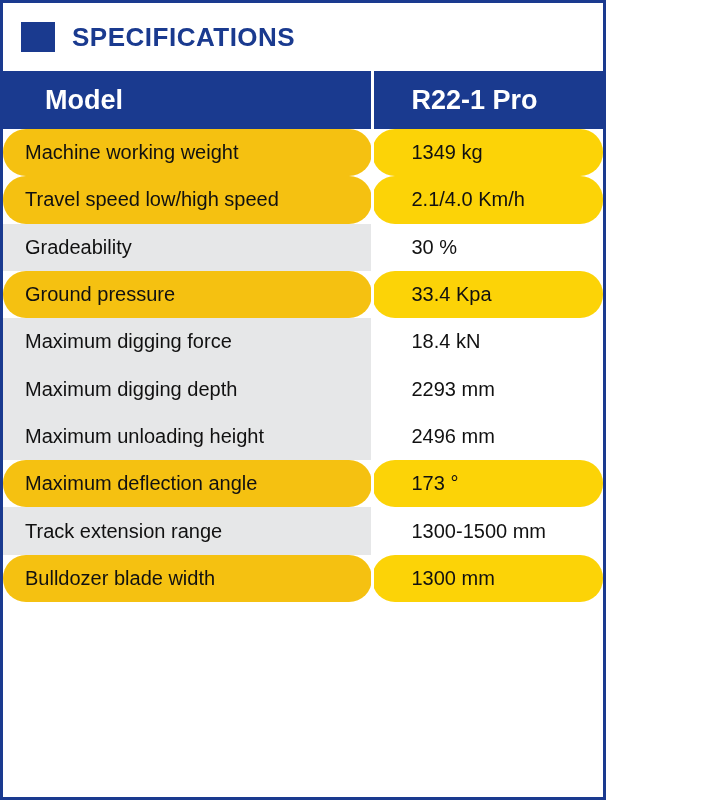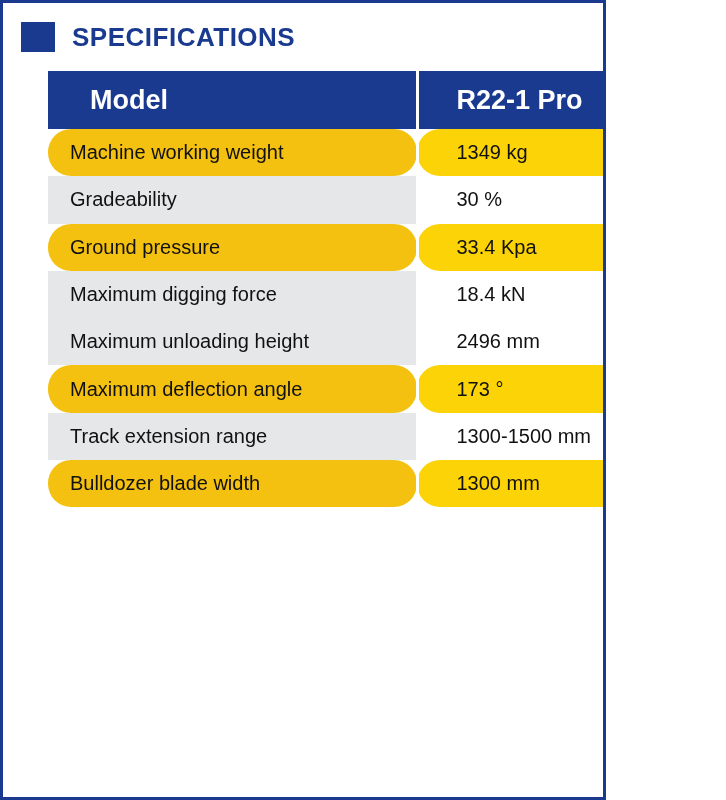--- a/index.html
+++ b/index.html
@@ -42,21 +42,20 @@
     font-weight: bold;
     letter-spacing: 0.5px;
     color: #1a3a8f;
     line-height: 1;
   }
   
   .spec-table {
     width: 100%;
     border-collapse: collapse;
     table-layout: fixed;
-    margin-left: 45px;
   }
   .spec-table col.c1 { width: 61.5%; }
   .spec-table col.c2 { width: 38.5%; }
 
   .spec-table th, .spec-table td {
     padding: 0;
     margin: 0;
   }
   .head-row th {
     background: #1a3a8f;
@@ -115,31 +114,39 @@
       <tr class="head-row">
         <th class="c1-cell">Model</th>
         <th class="c2-cell">R22-1 Pro</th>
       </tr>
     </thead>
     <tbody>
       <tr class="row-yellow">
         <td class="c1-cell">Machine working weight</td>
         <td class="c2-cell">1349 kg</td>
       </tr>
+      <tr class="row-yellow">
+        <td class="c1-cell">Travel speed low/high speed</td>
+        <td class="c2-cell">2.1/4.0 Km/h</td>
+      </tr>
       <tr class="row-grey">
         <td class="c1-cell">Gradeability</td>
         <td class="c2-cell">30 %</td>
       </tr>
       <tr class="row-yellow">
         <td class="c1-cell">Ground pressure</td>
         <td class="c2-cell">33.4 Kpa</td>
       </tr>
       <tr class="row-grey">
         <td class="c1-cell">Maximum digging force</td>
         <td class="c2-cell">18.4 kN</td>
+      </tr>
+      <tr class="row-grey">
+        <td class="c1-cell">Maximum digging depth</td>
+        <td class="c2-cell">2293 mm</td>
       </tr>
       <tr class="row-grey">
         <td class="c1-cell">Maximum unloading height</td>
         <td class="c2-cell">2496 mm</td>
       </tr>
       <tr class="row-yellow">
         <td class="c1-cell">Maximum deflection angle</td>
         <td class="c2-cell deg">173 °</td>
       </tr>
       <tr class="row-grey">

